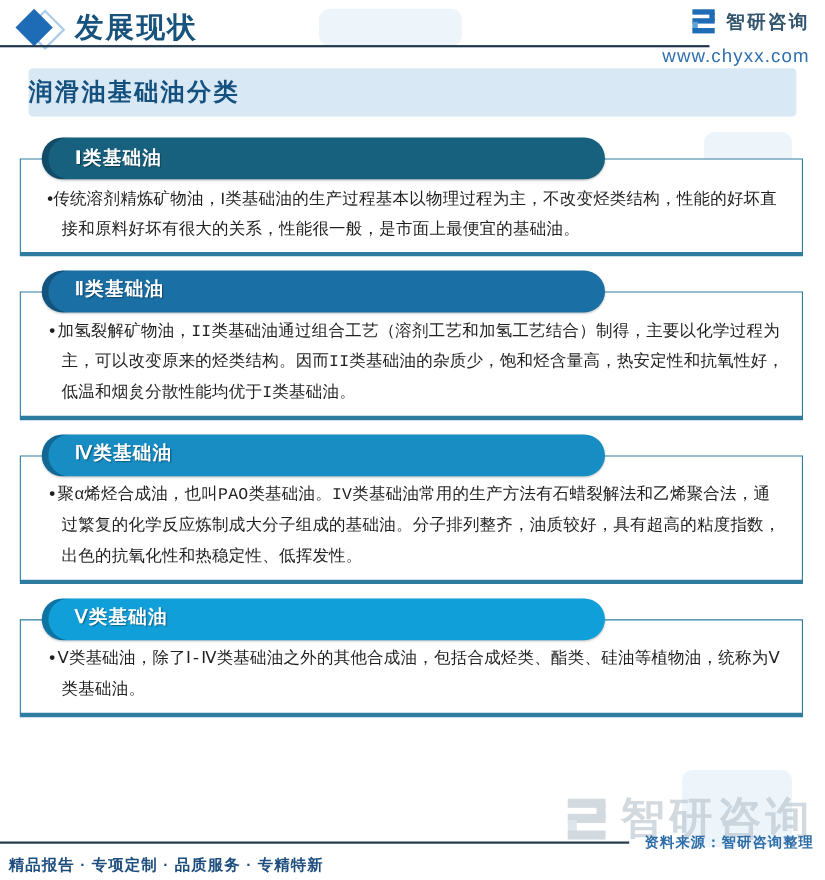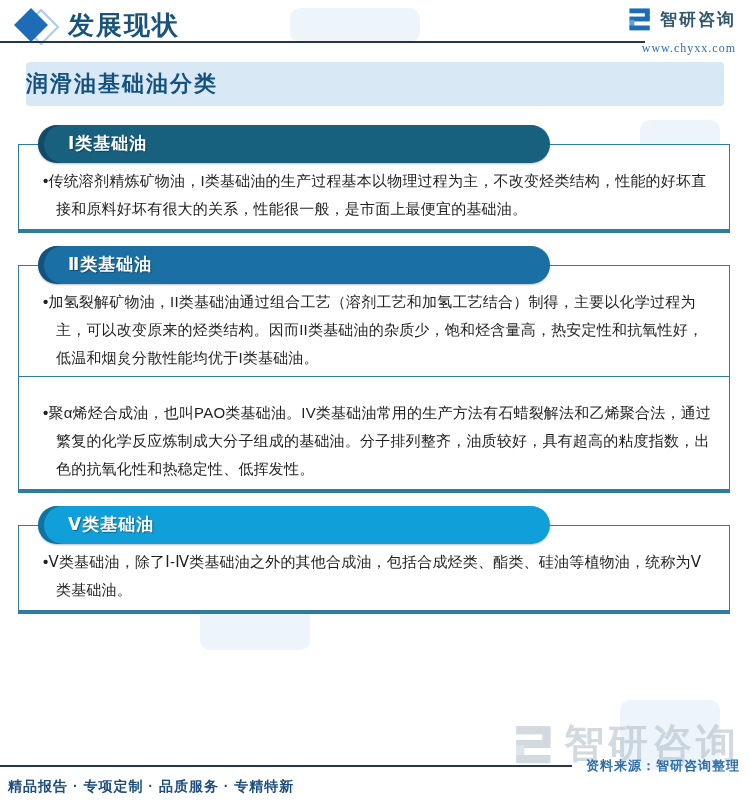--- a/index.html
+++ b/index.html
@@ -29,31 +29,31 @@
   .header{position:absolute;left:0;top:0;width:750px;height:56px;z-index:2;}
   .header-left{position:absolute;left:16px;top:8px;display:flex;align-items:center;gap:12px;}
   .diamond-wrap{position:relative;width:40px;height:34px;}
   .diamond-outline{position:absolute;left:12px;top:5px;width:22px;height:22px;border:2px solid #a9cdea;transform:rotate(45deg);background:transparent;}
   .diamond-fill{position:absolute;left:3px;top:4px;width:24px;height:24px;background:var(--brand-blue);transform:rotate(45deg);}
   .header-title{font-size:26px;font-weight:bold;color:var(--header-text);letter-spacing:2px;}
   .header-line{position:absolute;left:0;top:41px;width:645px;height:2px;background:#21374c;}
   .header-right{position:absolute;right:14px;top:6px;text-align:right;}
   .brand-row{display:flex;align-items:center;justify-content:flex-end;gap:7px;}
   .brand-name{font-size:17px;font-weight:bold;color:#33566e;letter-spacing:2px;}
-  .brand-url{margin-top:9px;font-size:12px;color:#2f6fae;letter-spacing:1px;font-family:Liberation Serif, serif;}
+  .brand-url{margin-top:9px;font-size:17px;color:#2f6fae;letter-spacing:1px;font-family:Liberation Sans, sans-serif;}
 
   
   .title-bar{position:absolute;left:26px;top:62px;width:698px;height:44px;background:var(--title-bar-bg);border-radius:4px;display:flex;align-items:center;z-index:2;}
   .title-bar span{font-size:22px;font-weight:bold;color:var(--title-text);letter-spacing:2px;}
 
   
   .sections{position:absolute;left:18px;top:106px;width:712px;z-index:2;}
   .section{position:relative;}
   .section.first{margin-top:19px;}
-  .section + .section{margin-top:13px;}
+  .section + .section{margin-top:13px;font-family:Liberation Mono, monospace;}
   .sec-tab{position:relative;z-index:3;margin-left:20px;width:482px;height:38px;border-radius:19px;
     color:#ffffff;font-size:17px;font-weight:bold;line-height:38px;padding-left:30px;
     box-shadow:inset 6px 0 0 rgba(8,35,60,.35), 0 1px 2px rgba(0,0,0,.25);
     text-shadow:1px 1px 1px rgba(0,0,0,.35);letter-spacing:1px;}
   .sec-body{position:relative;z-index:2;margin-top:-19px;background:#ffffff;
     border:1.5px solid var(--body-border);border-bottom-width:4px;
     padding:22px 16px 6px 24px;}
   .sec-body p{margin:0;font-size:15px;line-height:28px;color:var(--body-text);
     padding-left:13px;text-indent:-13px;letter-spacing:0.2px;}
   .bullet{font-weight:bold;}
@@ -120,20 +120,21 @@
 
     <div class="section">
       <div class="sec-tab" style="background: rgb(26, 111, 164);">Ⅱ类基础油</div>
       <div class="sec-body">
         <p><span class="bullet">•</span><span>加氢裂解矿物油，II类基础油通过组合工艺（溶剂工艺和加氢工艺结合）制得，主要以化学过程为主，可以改变原来的烃类结构。因而II类基础油的杂质少，饱和烃含量高，热安定性和抗氧性好，低温和烟炱分散性能均优于I类基础油。</span></p>
       </div>
     </div>
 
 
     <div class="section">
+      <div class="sec-tab" style="background: rgb(23, 141, 195);">Ⅳ类基础油</div>
       <div class="sec-body">
         <p><span class="bullet">•</span><span>聚α烯烃合成油，也叫PAO类基础油。IV类基础油常用的生产方法有石蜡裂解法和乙烯聚合法，通过繁复的化学反应炼制成大分子组成的基础油。分子排列整齐，油质较好，具有超高的粘度指数，出色的抗氧化性和热稳定性、低挥发性。</span></p>
       </div>
     </div>
 
     <div class="section">
       <div class="sec-tab" style="background: rgb(16, 159, 217);">Ⅴ类基础油</div>
       <div class="sec-body">
         <p><span class="bullet">•</span><span>Ⅴ类基础油，除了Ⅰ-Ⅳ类基础油之外的其他合成油，包括合成烃类、酯类、硅油等植物油，统称为Ⅴ类基础油。</span></p>
       </div>

